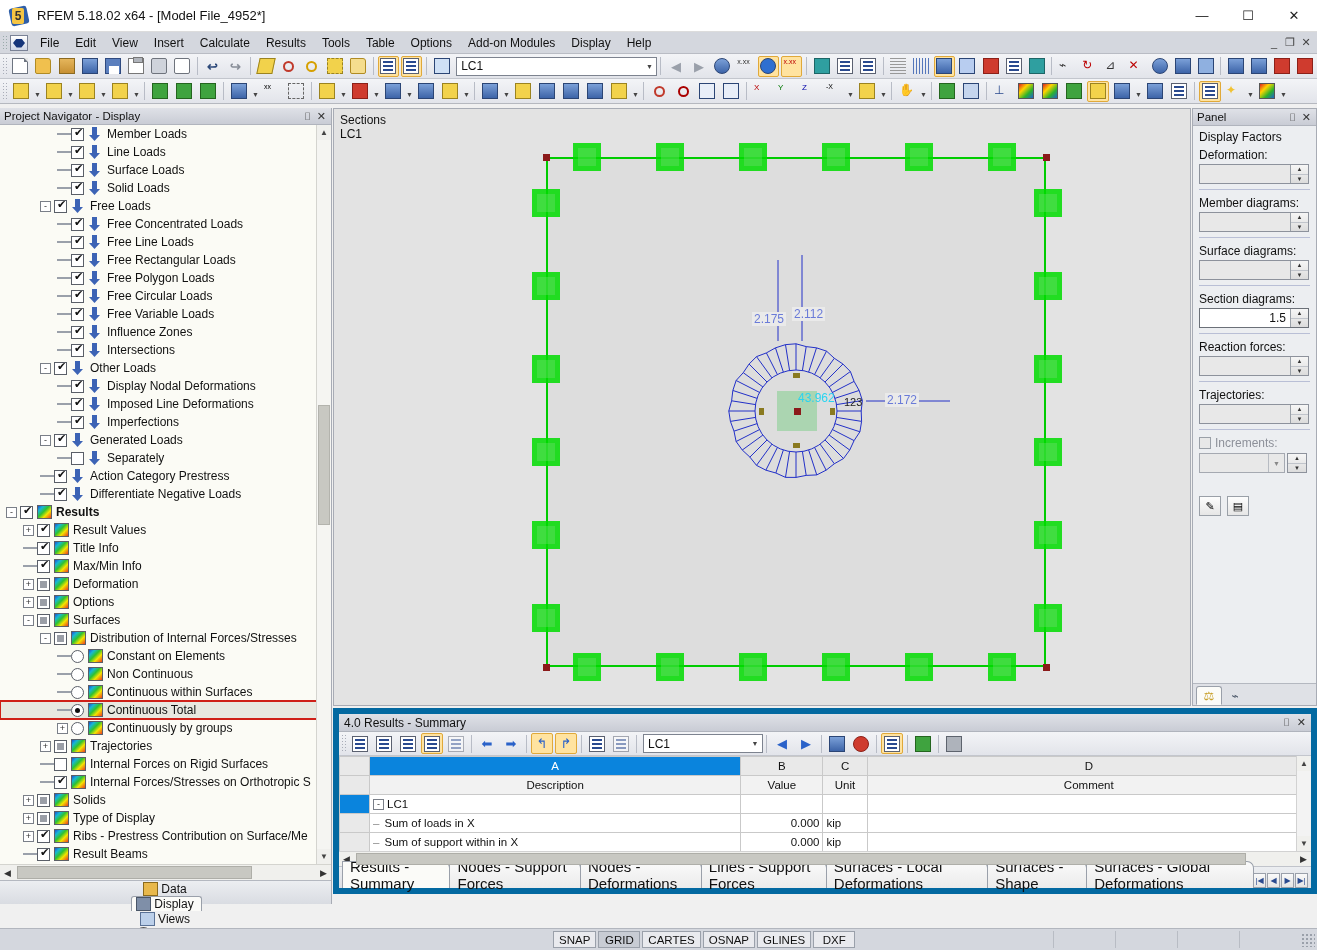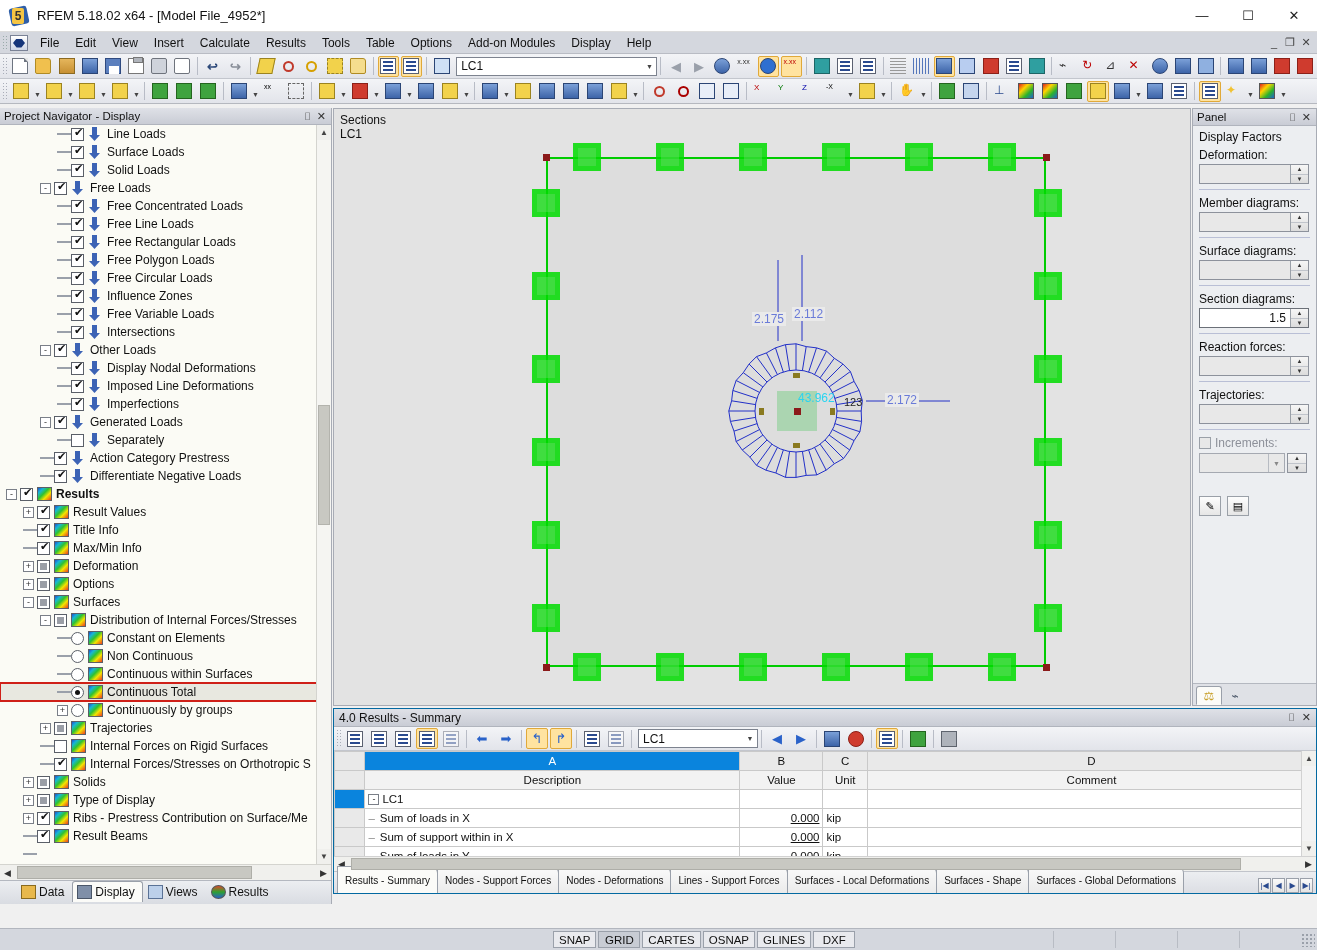--- a/index.html
+++ b/index.html
@@ -180,21 +180,21 @@
   .sb-thumb { position:absolute; left:1px; right:1px; background:#c8c8c2; border:1px solid #b3b3ad; }
   .nav-hscroll {
     height:16px; background:#f0f0ed; border-top:1px solid #d4d4cf; display:flex; align-items:center;
   }
   .nav-hscroll .hb { width:15px; text-align:center; font-size:9px; color:#333; }
   .nav-hscroll .htrack { flex:1; height:13px; position:relative; }
   .nav-hscroll .hthumb { position:absolute; left:2px; top:0; width:235px; height:13px; background:#c8c8c2; border:1px solid #aeaea8; }
 
   .nav-tabs {
     height:24px; background:linear-gradient(#eceef1,#d9dce2);
-    border-top:1px solid #b4b8c0; display:flex; align-items:flex-start; padding-left:16px;
+    border-top:1px solid #b4b8c0; display:flex; align-items:center; padding-left:2px;flex-direction:column;
   }
   .nav-tab {
     height:21px; padding:0 7px 0 4px; display:flex; align-items:center; gap:3px;
     font-size:12px; color:#111; border:1px solid transparent; border-bottom:none;
   }
   .nav-tab.active { background:#fbfbf8; border-color:#9aa0aa; border-radius:3px 3px 0 0; }
   .nav-tab .ti { width:15px; height:14px; }
 
   
   .canvas-wrap {
@@ -258,49 +258,49 @@
   .combo-dis .ca { width:16px; display:flex; align-items:center; justify-content:center; font-size:7px; color:#888; border-left:1px solid #b7bbc2;}
   .panel-icons { display:flex; gap:6px; margin-top:18px; }
   .pi-btn { width:22px; height:20px; border:1px solid #9aa0a8; background:linear-gradient(#fdfdfd,#e6e6e6); display:flex; align-items:center; justify-content:center; }
   .panel-tabs { height:22px; background:#dfe1e6; border-top:1px solid #b4b8c0; display:flex; align-items:flex-end; padding-left:3px; }
   .panel-tab { width:26px; height:19px; display:flex; align-items:center; justify-content:center; border:1px solid transparent; }
   .panel-tab.active { background:#fbfbf8; border-color:#9aa0aa; border-bottom-color:#fbfbf8; border-radius:3px 3px 0 0; }
 
   
   .tablewin {
     position:absolute; left:333px; top:708px; width:984px; height:186px;
-    background:#fdba74; border:1px solid #0369a1; display:flex; flex-direction:column;
+    background:#fdba74; border:6px solid #0369a1; display:flex; flex-direction:column;
   }
   .tw-title {
     height:18px; background:linear-gradient(#dfe1e7,#c9ccd5); display:flex; align-items:center;
     padding-left:5px; font-size:12px; color:#111; border-bottom:1px solid #b0b4bd;
   }
   .tw-title .sp { margin-left:auto; display:flex; gap:7px; padding-right:5px; font-size:11px; color:#333; }
   .tw-toolbar { height:24px; background:linear-gradient(#f3f4f7,#e2e4ea); border-bottom:1px solid #c3c6cd; display:flex; align-items:center; }
   .tw-grid { flex:1; background:#fff; position:relative; overflow:hidden; }
   table.grid { border-collapse:collapse; width: 100%; table-layout:fixed; }
   table.grid th, table.grid td {
     border:1px solid #c9c9c9; font-size:11.5px; color:#111; height:19px;
     padding:0 3px; font-weight:normal; overflow:hidden; white-space:nowrap;
   }
   .col-h { background:#e9e9e9; text-align:center; }
   .col-h.sel { background:#0a84dd; color:#fff; }
   .row-head { background:#e9e9e9; width:30px; }
   .row-head.sel { background:#0a84dd; }
   .sub-h { background:#f2f2f2; text-align:center; }
-  .cell-num { text-align:right;text-decoration:underline; }
+  .cell-num { text-align:right; }
   .grp-row td { font-weight:bold; background:#fff; }
   .grid-vscroll { position:absolute; right:0; top:0; bottom:0; width:15px; background:#f3f3f3; border-left:1px solid #d2d2d2; }
   .tw-hscroll { height:15px; background:#f0f0ed; border-top:1px solid #d2d2d2; display:flex; align-items:center; }
   .tw-hscroll .hb { width:15px; text-align:center; font-size:9px; color:#333; }
   .tw-hscroll .htrack { flex:1; position:relative; height:12px; }
   .tw-hscroll .hthumb { position:absolute; left:2px; top:0; width:890px; height:12px; background:#c8c8c2; border:1px solid #aeaea8; }
   .tw-tabs { height:22px; background:linear-gradient(#eceef1,#dcdee4); display:flex; align-items:flex-end; padding-left:3px; border-top:1px solid #c1c4cb; }
   .tw-tab {
-    height:19px; padding:13px 7px; font-size:10px; color:#111; display:flex; align-items:center;
+    height:19px; padding:13px 7px; font-size:15px; color:#111; display:flex; align-items:center;
     border:1px solid #9aa0aa; border-bottom:none; background:linear-gradient(#fafafa,#ebebeb);
     border-radius:0 7px 0 0; margin-right:-1px;
   }
   .tw-tab.active { background:#fbfbf8; font-weight:normal; }
   .tw-navbtns { margin-left:auto; display:flex; gap:1px; padding-right:3px; align-items:center; }
   .tw-navbtn { width:13px; height:15px; border:1px solid #9aa0aa; background:linear-gradient(#fafafa,#e4e4e4);
     font-size:8px; display:flex; align-items:center; justify-content:center; color:#2a4a8f; }
 
   
   .statusbar {
@@ -682,20 +682,27 @@
         <span>✕</span>
       </span>
     </div>
     <div class="nav-tree">
       <div id="tree-host">
           <div class="tnode">
             <span class="tindent" style="width: 57px;"></span>
             <span class="tdots"></span>
             <span class="tcheck on"></span>
             <span class="ticon load"></span>
+            <span class="tlabel">Member Loads</span>
+          </div>
+          <div class="tnode">
+            <span class="tindent" style="width: 57px;"></span>
+            <span class="tdots"></span>
+            <span class="tcheck on"></span>
+            <span class="ticon load"></span>
             <span class="tlabel">Line Loads</span>
           </div>
           <div class="tnode">
             <span class="tindent" style="width: 57px;"></span>
             <span class="tdots"></span>
             <span class="tcheck on"></span>
             <span class="ticon load"></span>
             <span class="tlabel">Surface Loads</span>
           </div>
           <div class="tnode">
@@ -745,28 +752,28 @@
             <span class="tdots"></span>
             <span class="tcheck on"></span>
             <span class="ticon load"></span>
             <span class="tlabel">Free Circular Loads</span>
           </div>
           <div class="tnode">
             <span class="tindent" style="width: 57px;"></span>
             <span class="tdots"></span>
             <span class="tcheck on"></span>
             <span class="ticon load"></span>
+            <span class="tlabel">Free Variable Loads</span>
+          </div>
+          <div class="tnode">
+            <span class="tindent" style="width: 57px;"></span>
+            <span class="tdots"></span>
+            <span class="tcheck on"></span>
+            <span class="ticon load"></span>
             <span class="tlabel">Influence Zones</span>
-          </div>
-          <div class="tnode">
-            <span class="tindent" style="width: 57px;"></span>
-            <span class="tdots"></span>
-            <span class="tcheck on"></span>
-            <span class="ticon load"></span>
-            <span class="tlabel">Free Variable Loads</span>
           </div>
           <div class="tnode">
             <span class="tindent" style="width: 57px;"></span>
             <span class="tdots"></span>
             <span class="tcheck on"></span>
             <span class="ticon load"></span>
             <span class="tlabel">Intersections</span>
           </div>
           <div class="tnode">
             <span class="tindent" style="width: 40px;"></span>

